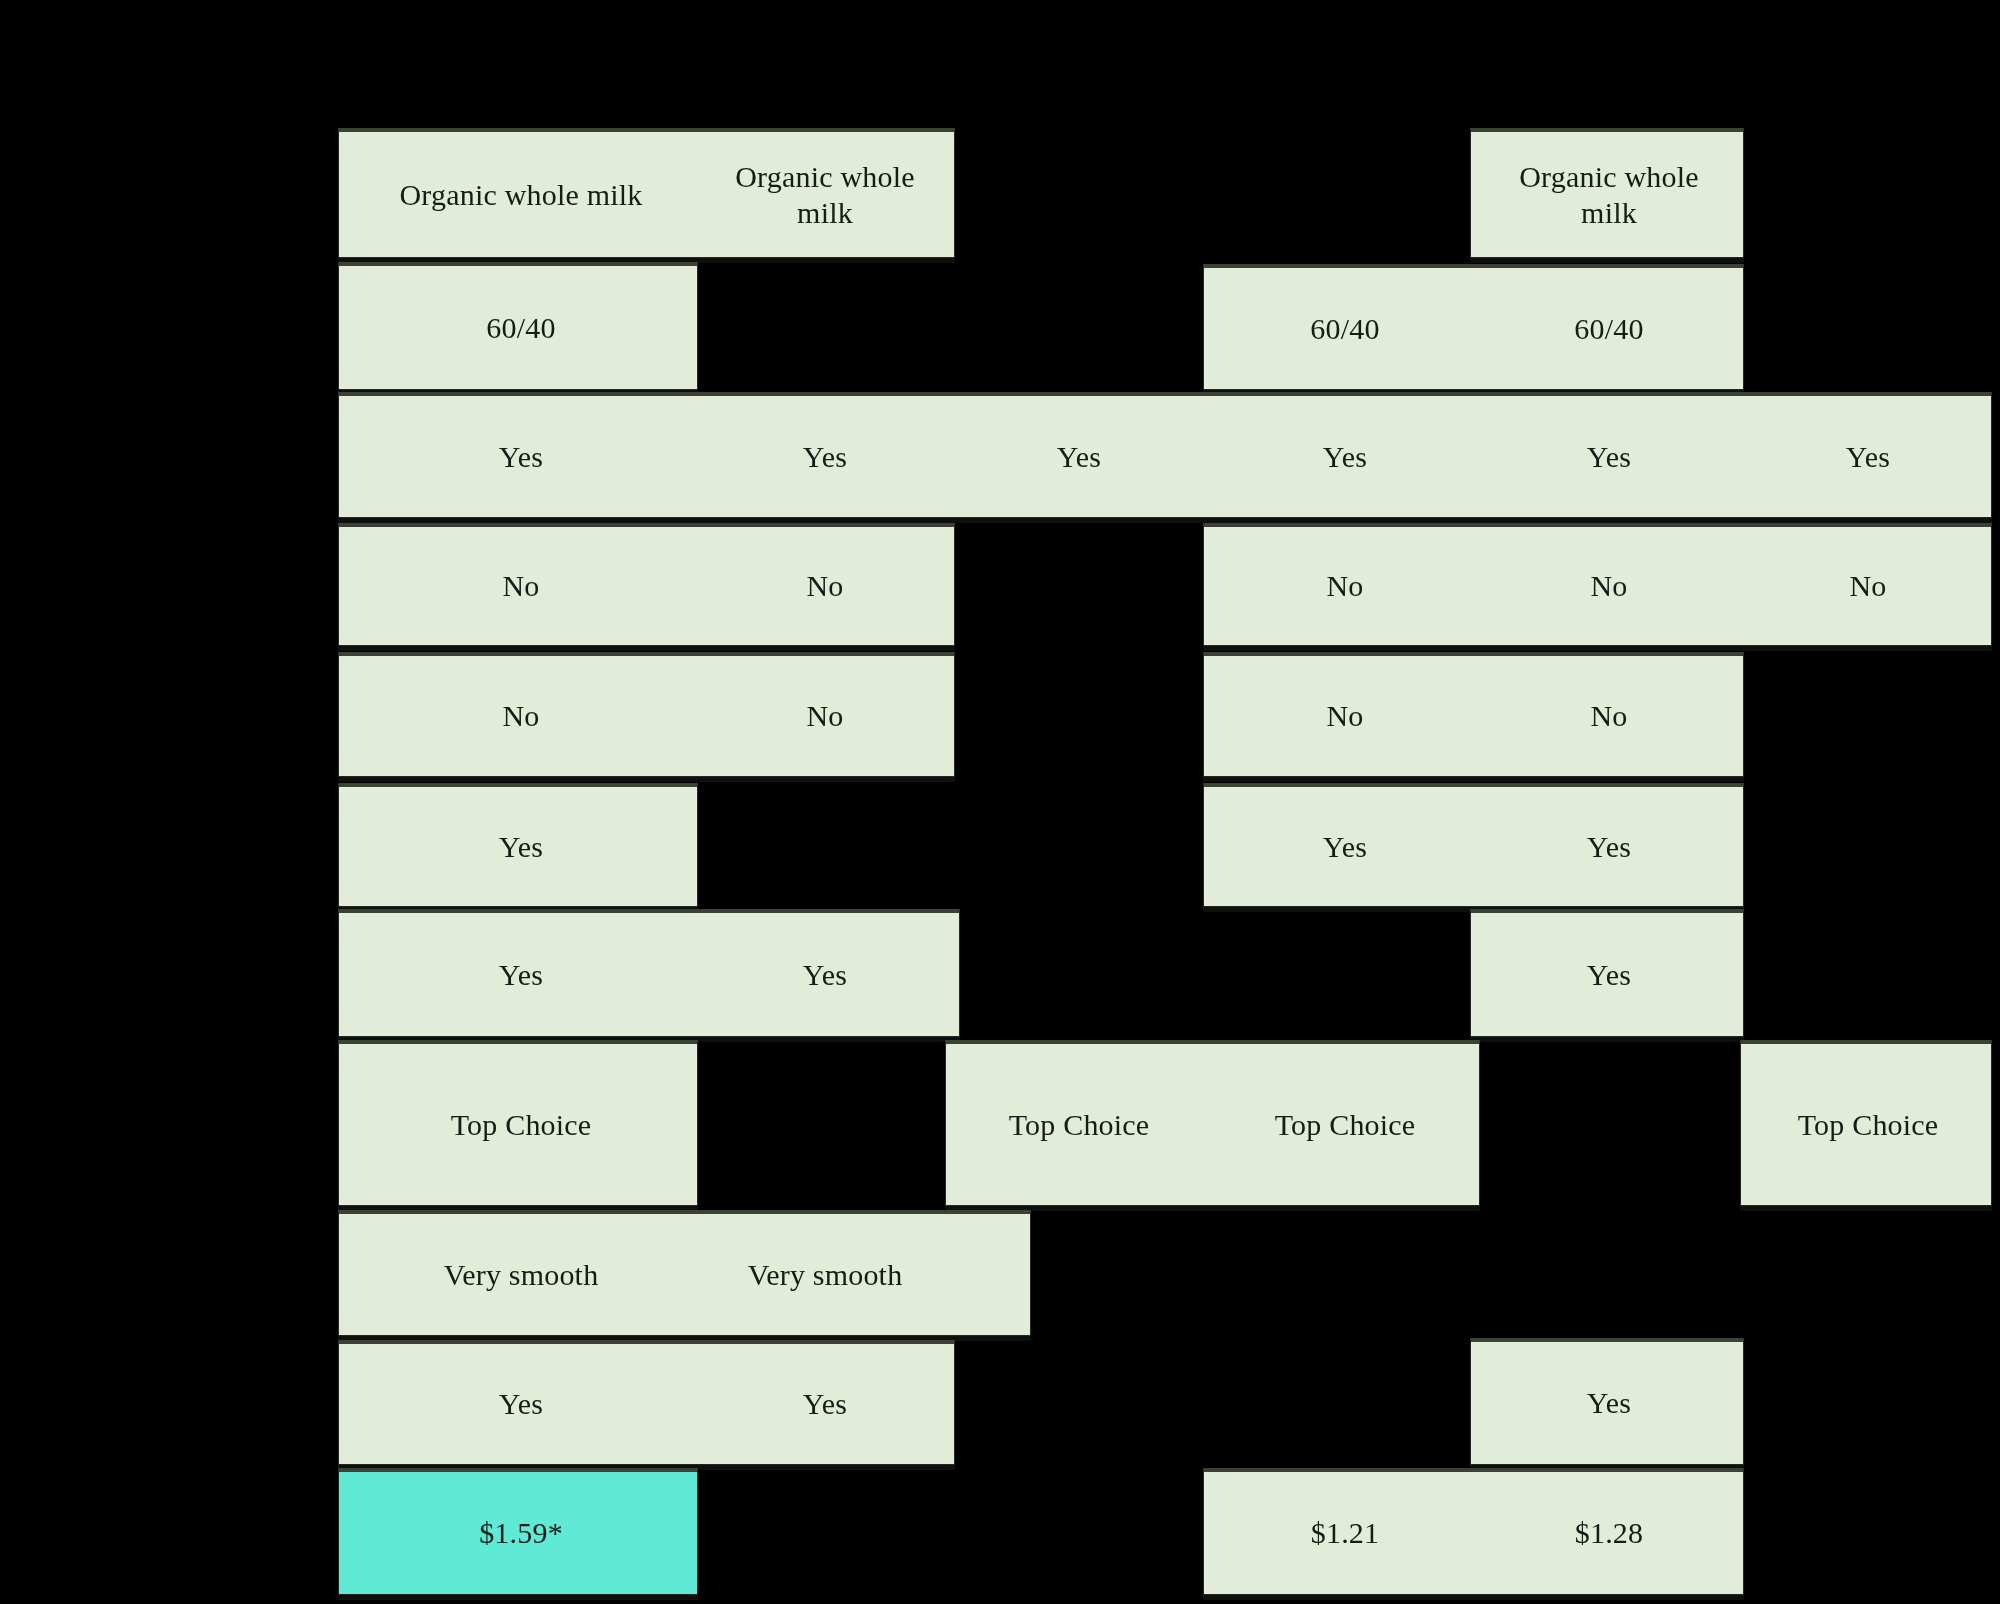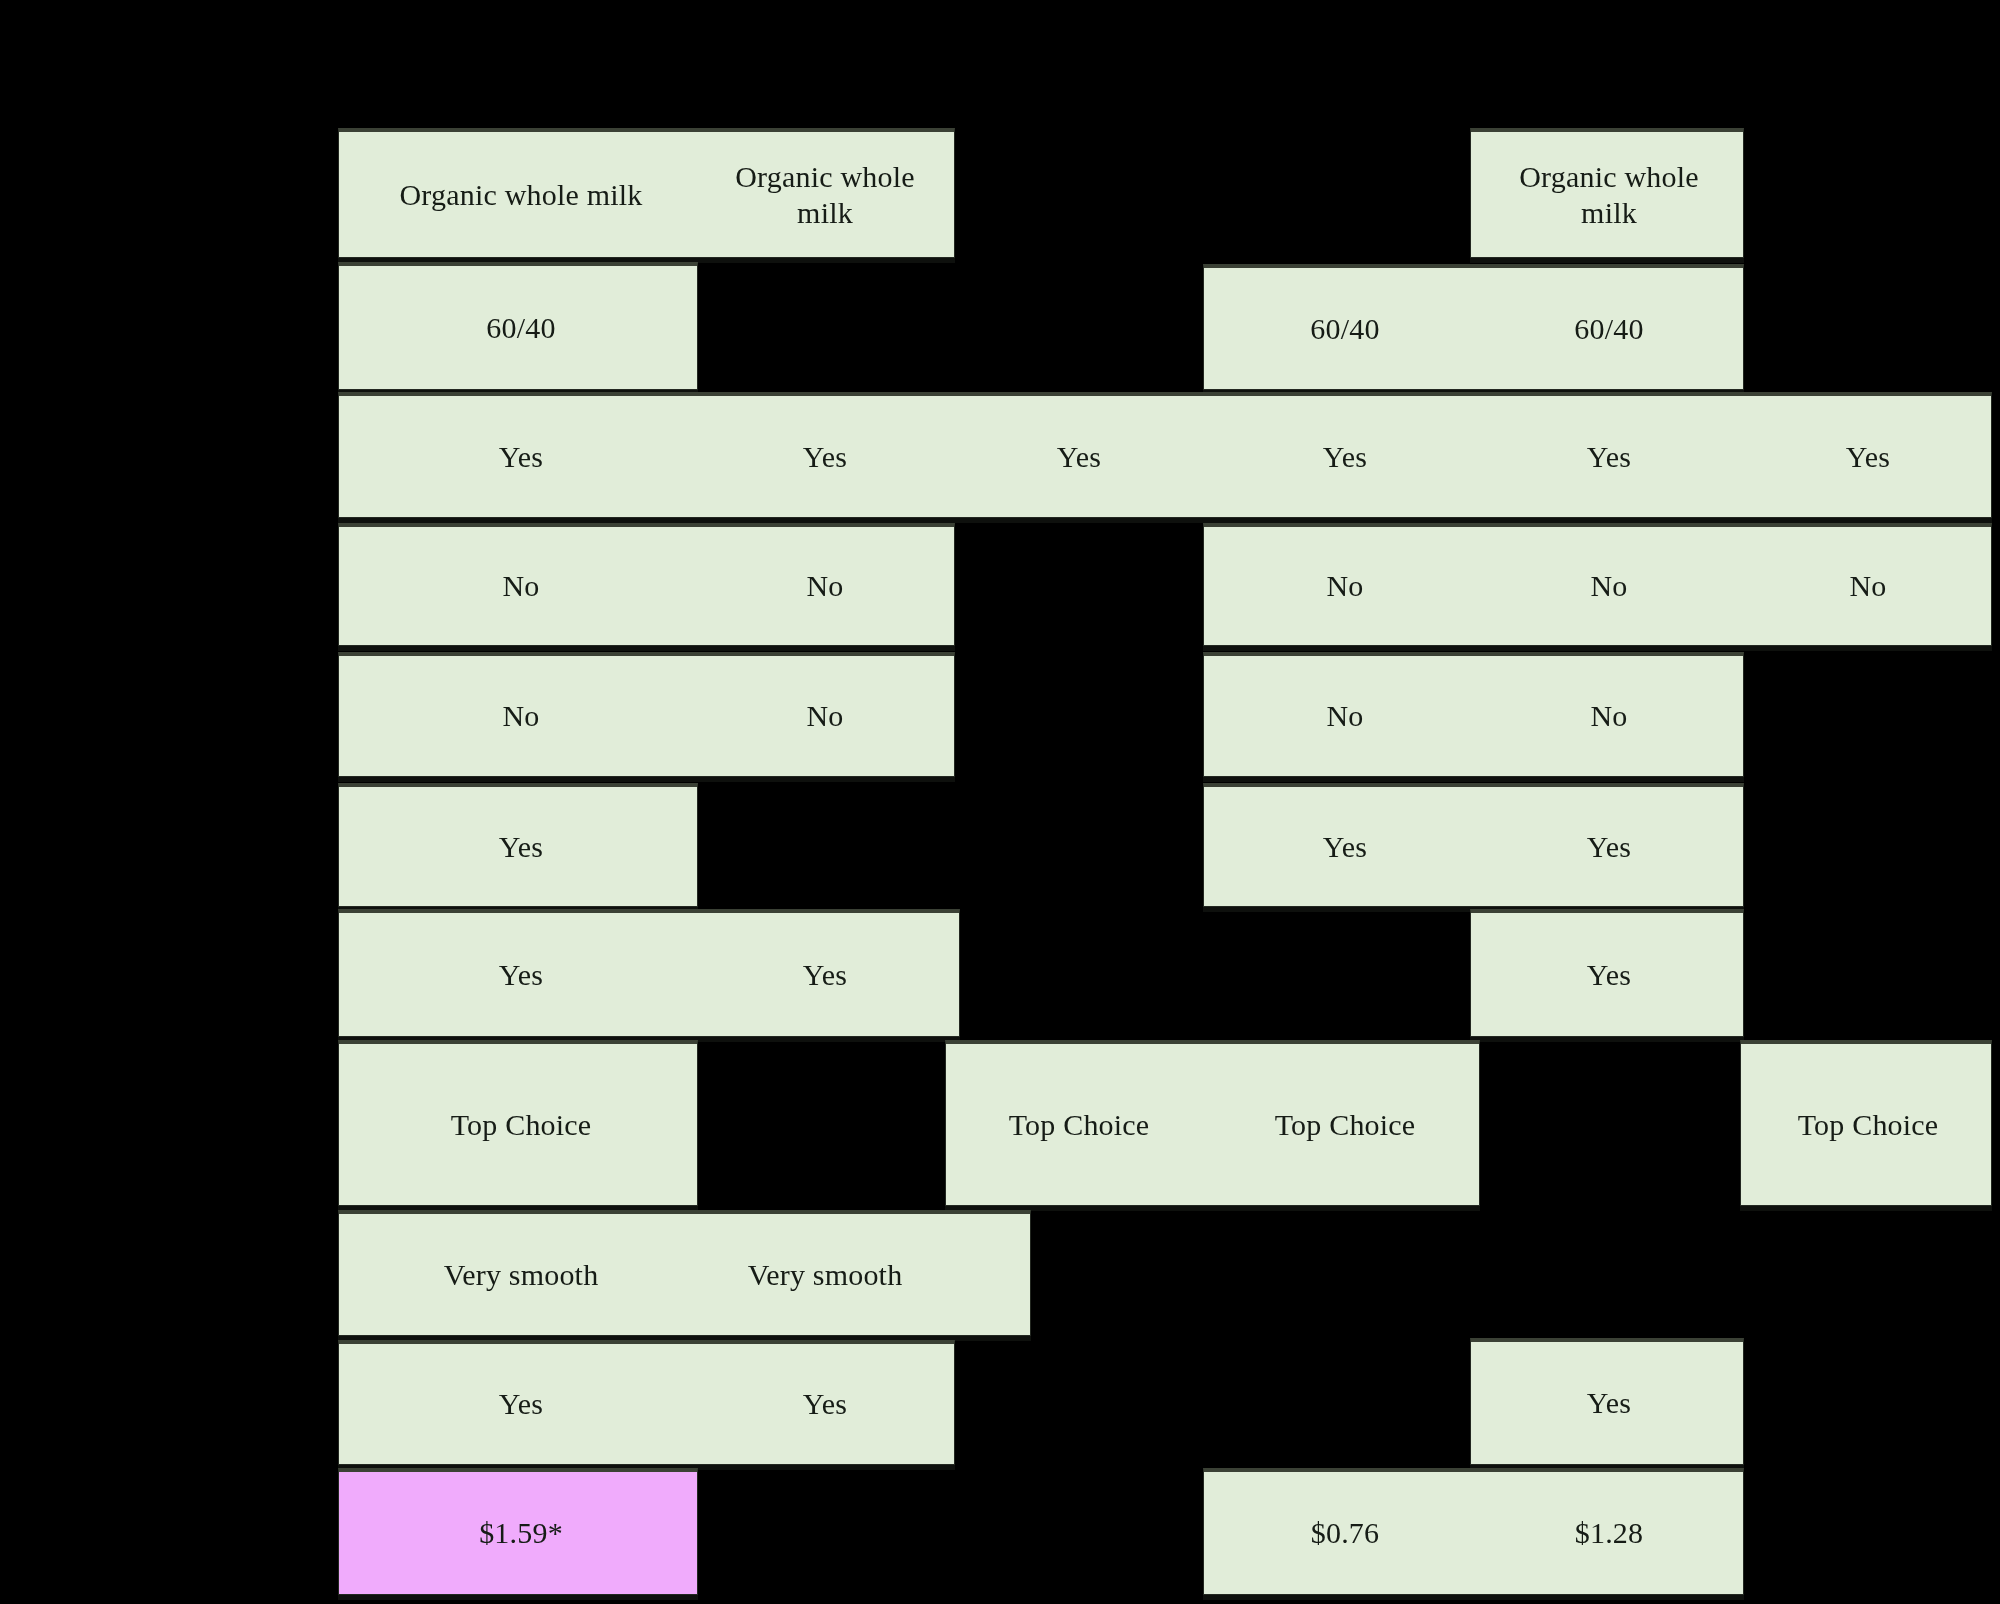--- a/index.html
+++ b/index.html
@@ -108,20 +108,20 @@
       <span class="cell-label" style="left: 32px; width: 300px; color: rgb(22, 28, 22);">Very smooth</span>
       <span class="cell-label" style="left: 356px; width: 260px; color: rgb(22, 28, 22);">Very smooth</span>
     </div>
     <div class="region" style="left: 338px; top: 1340px; width: 617px; height: 125px; background: rgb(225, 237, 217); border-color: rgb(59, 65, 53) rgb(35, 40, 33) rgb(35, 40, 33);">
       <span class="cell-label" style="left: 52px; width: 260px; color: rgb(22, 28, 22);">Yes</span>
       <span class="cell-label" style="left: 356px; width: 260px; color: rgb(22, 28, 22);">Yes</span>
     </div>
     <div class="region" style="left: 1470px; top: 1338px; width: 274px; height: 127px; background: rgb(225, 237, 217); border-color: rgb(59, 65, 53) rgb(35, 40, 33) rgb(35, 40, 33);">
       <span class="cell-label" style="left: 18px; width: 240px; color: rgb(22, 28, 22);">Yes</span>
     </div>
-    <div class="region" style="left: 338px; top: 1468px; width: 360px; height: 127px; background: #f0abfc; border-color: rgb(59, 65, 53) rgb(35, 40, 33) rgb(35, 40, 33);">
+    <div class="region" style="left: 338px; top: 1468px; width: 360px; height: 127px; background: #5eead4; border-color: rgb(59, 65, 53) rgb(35, 40, 33) rgb(35, 40, 33);">
       <span class="cell-label" style="left: 42px; width: 280px; color: rgb(22, 28, 22);">$1.59*</span>
     </div>
     <div class="region" style="left: 1203px; top: 1468px; width: 541px; height: 127px; background: rgb(225, 237, 217); border-color: rgb(59, 65, 53) rgb(35, 40, 33) rgb(35, 40, 33);">
-      <span class="cell-label" style="left: 11px; width: 260px; color: rgb(22, 28, 22);">$0.76</span>
+      <span class="cell-label" style="left: 11px; width: 260px; color: rgb(22, 28, 22);">$1.21</span>
       <span class="cell-label" style="left: 275px; width: 260px; color: rgb(22, 28, 22);">$1.28</span>
     </div>
   </div>
 
 </body></html>

